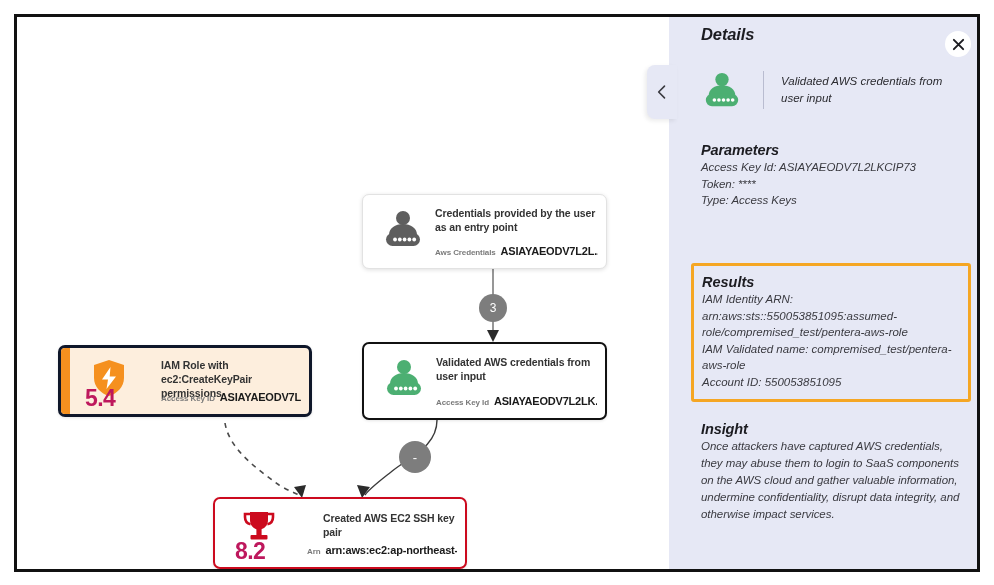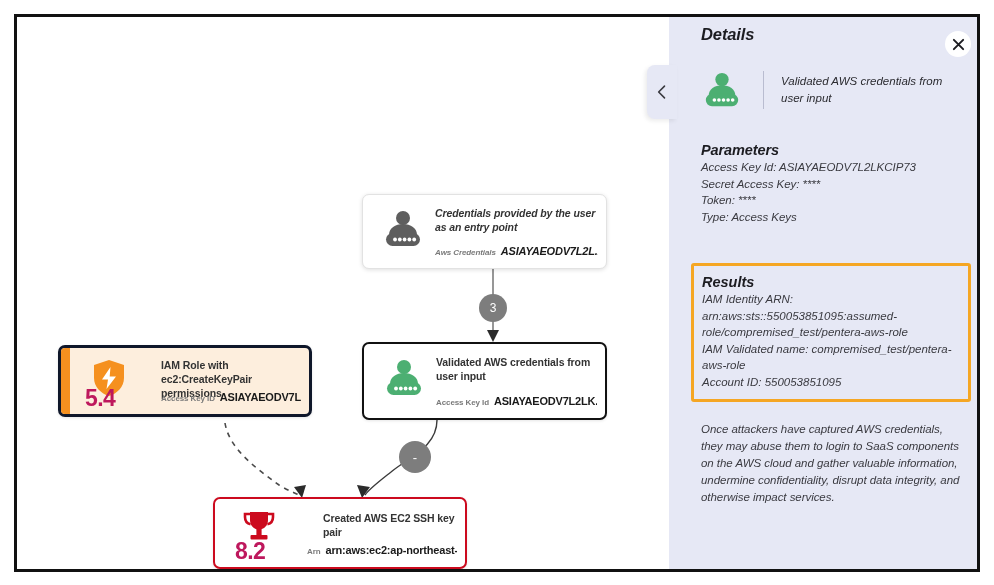--- a/index.html
+++ b/index.html
@@ -34,21 +34,21 @@
   .meta-val{font-size:11px;color:#1a1a1a;font-weight:700;margin-left:5px;letter-spacing:-0.2px;}
   .node-icon{position:absolute;left:18px;top:14px;width:44px;height:40px;}
   .node-score{
     position:absolute;left:16px;bottom:4px;font-size:23px;font-weight:700;color:#be185d;
     letter-spacing:-0.6px;
   }
 
   
   #node-entry{
     left:345px;top:177px;width:245px;height:75px;
-    border:1px solid #e2e2e2;box-shadow:0 1px 4px rgba(0,0,0,0.13);font-style:italic;
+    border:1px solid #e2e2e2;box-shadow:0 1px 4px rgba(0,0,0,0.13);
   }
   
   #node-validated{
     left:345px;top:325px;width:245px;height:78px;
     border:2px solid #111111;box-shadow:0 1px 3px rgba(0,0,0,0.10);
   }
   
   #node-iamrole{
     left:41px;top:328px;width:254px;height:72px;
     background:#fdeedd;border:3px solid #0f172a;overflow:hidden;
@@ -256,33 +256,33 @@
               <circle cx="33.2" cy="30.5" r="1.9" fill="#ffffff"></circle>
             </svg>
           </span>
           <div class="hdiv"></div>
           <div class="htext">Validated AWS credentials from user input</div>
         </div>
 
         <div class="sect" id="sect-parameters">
           <h3>Parameters</h3>
           <div class="line">Access Key Id: ASIAYAEODV7L2LKCIP73</div>
-          <div class="line">Secret Access Key: ****</div>
           <div class="line">Token: ****</div>
           <div class="line">Type: Access Keys</div>
         </div>
 
         <div id="sect-results-wrap">
           <h3>Results</h3>
           <div class="line">IAM Identity ARN: arn:aws:sts::550053851095:assumed-role/compremised_test/pentera-aws-role</div>
           <div class="line">IAM Validated name: compremised_test/pentera-aws-role</div>
           <div class="line">Account ID: 550053851095</div>
         </div>
 
         <div class="sect" id="sect-insight">
+          <h3>Insight</h3>
           <div class="line">Once attackers have captured AWS credentials, they may abuse them to login to SaaS components on the AWS cloud and gather valuable information, undermine confidentiality, disrupt data integrity, and otherwise impact services.</div>
         </div>
 
       </div>
     </div>
 
   </div>
 </div>
 
 </body></html>

